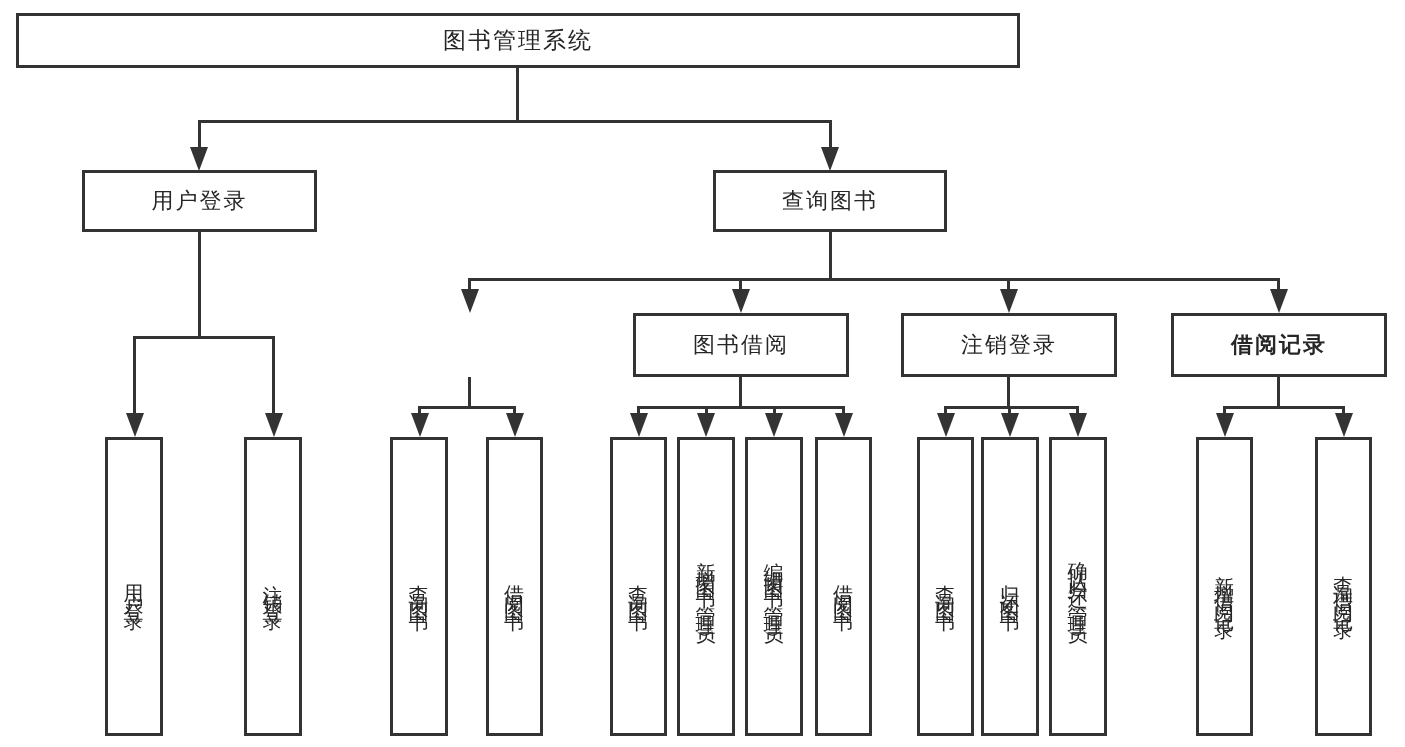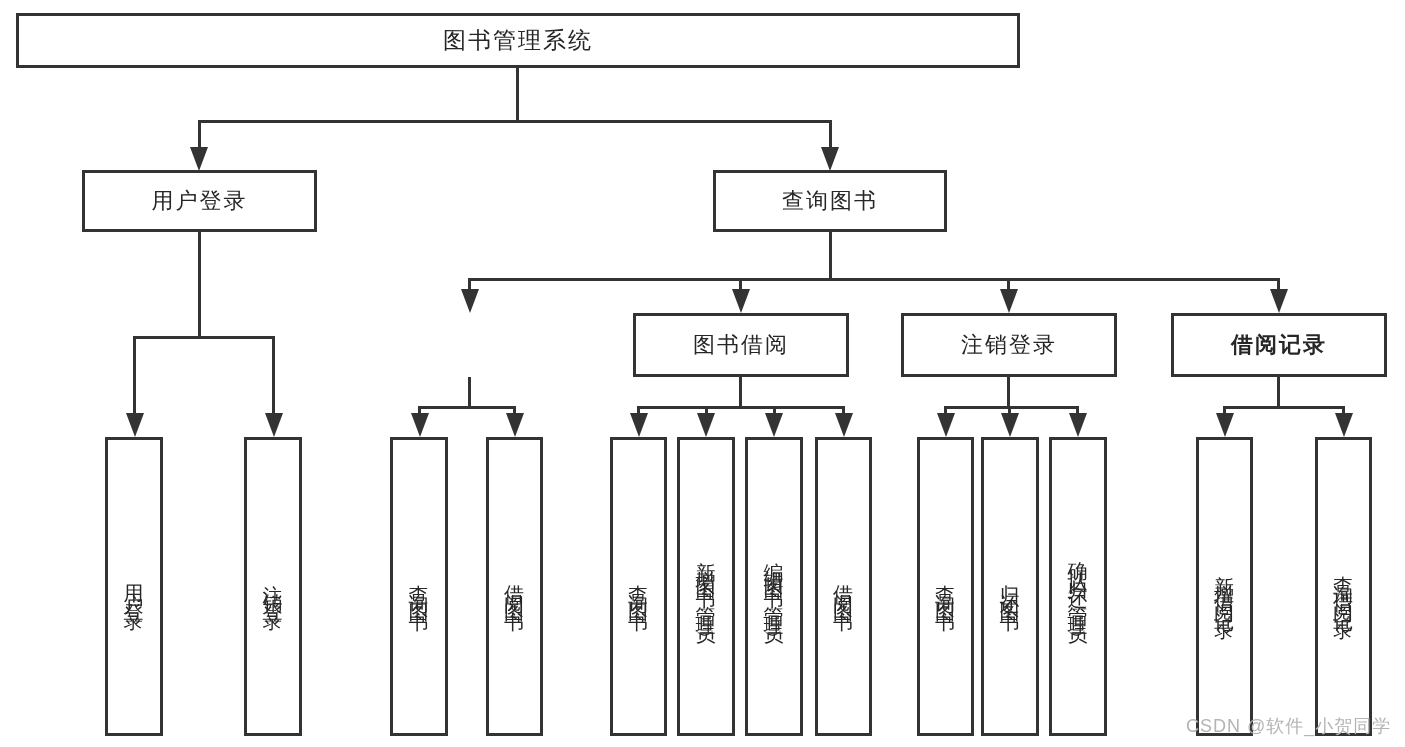--- a/index.html
+++ b/index.html
@@ -205,15 +205,14 @@
     <span class="vtext">确认归还（管理员）</span>
   </div>
 
   <div class="vbox" style="left:1196px; top:437px; width:57px; height:299px;">
     <span class="vtext">新增借阅记录</span>
   </div>
   <div class="vbox" style="left:1315px; top:437px; width:57px; height:299px;">
     <span class="vtext">查询借阅记录</span>
   </div>
 
-  <div class="watermark">CSDN @软件_小贺同学</div>
 
 </div>
 
 </body></html>

